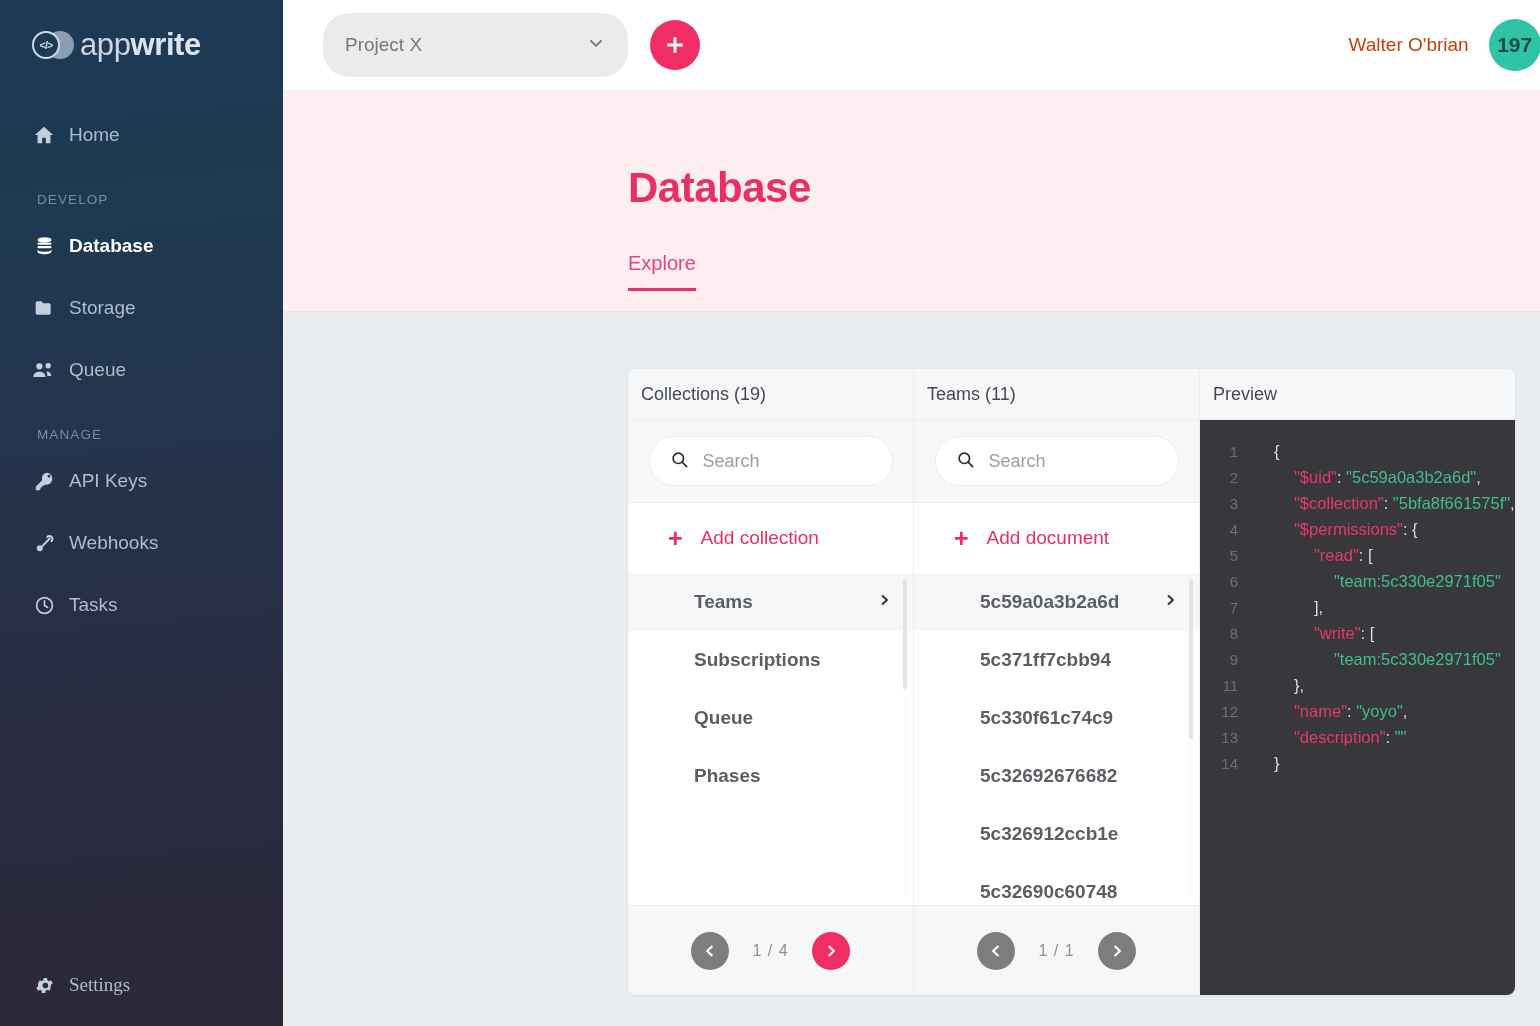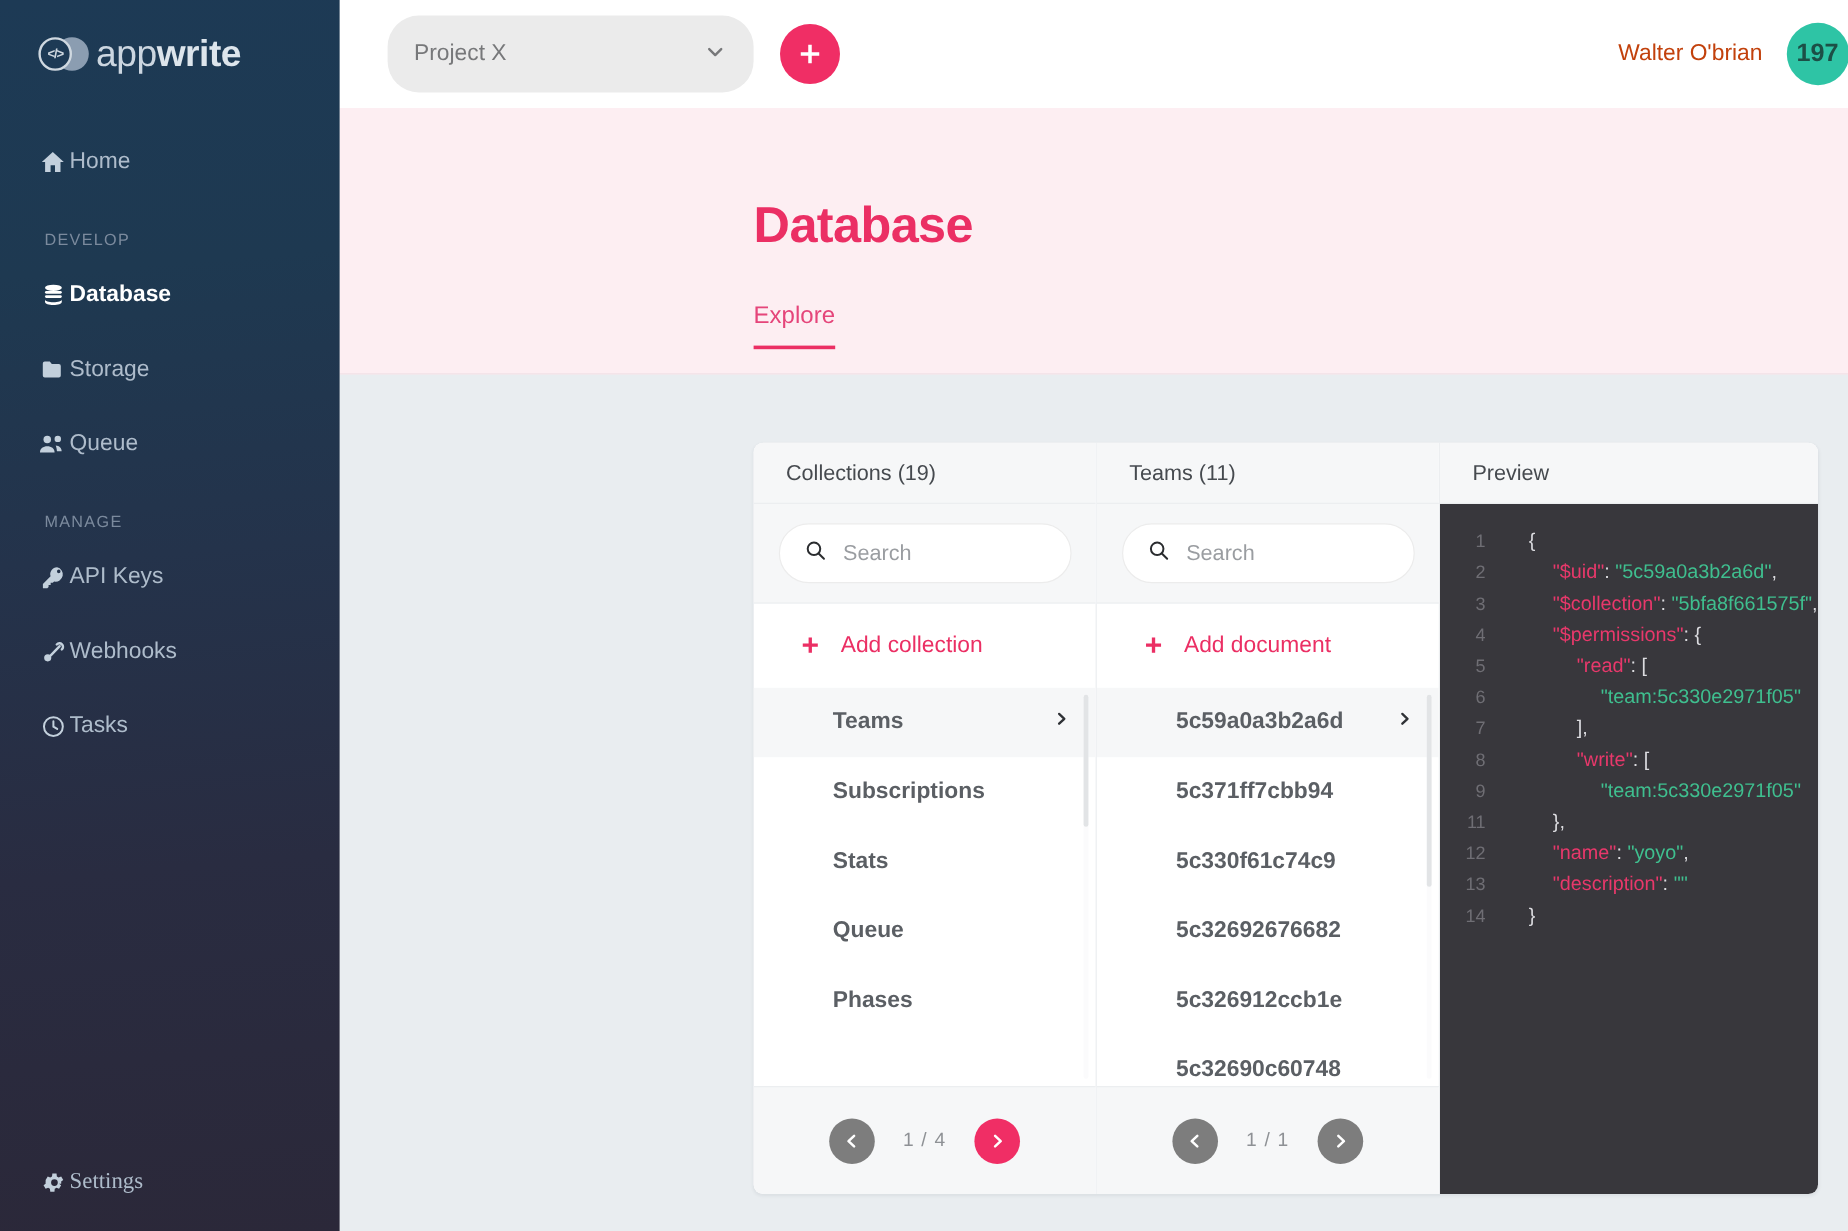--- a/index.html
+++ b/index.html
@@ -37,21 +37,21 @@
     font-weight: 300;
   }
   .logo-text b { font-weight: 700; color: #dde5ec; }
 
   .nav-section-label {
     font-size: 13.5px; letter-spacing: 1.1px; color: #7b8a9d;
     padding: 0 0 0 37px; margin-top: 26px; margin-bottom: 8px;
   }
   .nav-item {
     display: flex; align-items: center; height: 62px; padding-left: 32px;
-    color: #aebccb; font-size: 19px; cursor: pointer; gap: 2px;
+    color: #aebccb; font-size: 19px; cursor: pointer; gap: 13px;
   }
   .nav-item.active { color: #ffffff; font-weight: 600; }
   .nav-icon {
     width: 24px; flex: 0 0 24px; display: flex; align-items: center; justify-content: center;
     color: #c3d0dc;
   }
   .nav-item.active .nav-icon { color: #ffffff; }
   .nav-icon svg { display: block; }
   .nav-spacer-home { height: 14px; }
   .settings-item { position: absolute; bottom: 10px; left: 0; right: 0; font-family: Liberation Serif, serif; }
@@ -108,21 +108,21 @@
     box-shadow: 0 1px 3px rgba(30,40,60,0.07);
   }
 
   .col { display: flex; flex-direction: column; position: relative; }
   .col-collections { flex: 0 0 286px; border-right: 1px solid #eceef0; }
   .col-teams { flex: 0 0 286px; border-right: 1px solid #eceef0; }
   .col-preview { flex: 1; }
 
   .col-head {
     height: 51px; background: #f6f7f8; display: flex; align-items: center;
-    padding-left: 27px; font-size: 18px; color: #464a4f;
+    padding-left: 13px; font-size: 18px; color: #464a4f;
     border-bottom: 1px solid #eceef0; flex: 0 0 51px;
   }
   .search-wrap {
     height: 83px; background: #f6f7f8; display: flex; align-items: center;
     justify-content: center; border-bottom: 1px solid #eceef0; flex: 0 0 83px;
   }
   .search-box {
     width: 244px; height: 50px; border-radius: 25px; background: #ffffff;
     border: 1px solid #ececec; display: flex; align-items: center;
     padding: 0 20px; gap: 14px;
@@ -346,23 +346,20 @@
               <span class="chev-right">
                 <svg width="13" height="16" viewBox="0 0 24 24" fill="none" stroke="currentColor" stroke-width="3.6" stroke-linecap="round" stroke-linejoin="round">
                     <path d="M8.5 4.5 16.5 12l-8 7.5"></path>
                   </svg>
               </span>
             </div>
             <div class="list-item">
               <span>Subscriptions</span>
             </div>
             <div class="list-item">
-              <span>Stats</span>
-            </div>
-            <div class="list-item">
               <span>Queue</span>
             </div>
             <div class="list-item">
               <span>Phases</span>
             </div>
             <div class="scroll-track"></div>
             <div class="scroll-thumb" style="height:110px;"></div>
           </div>
           <div class="pager">
             <button class="pg-btn">

